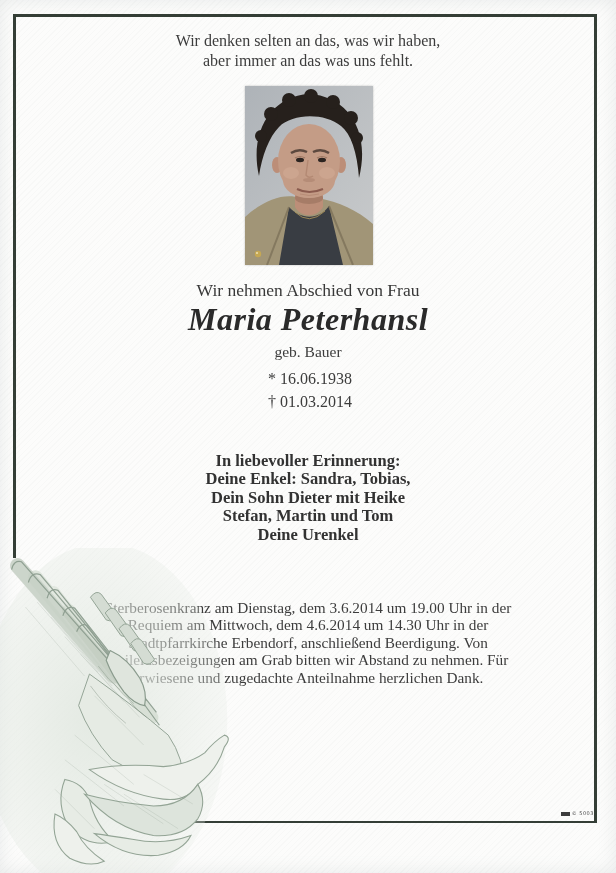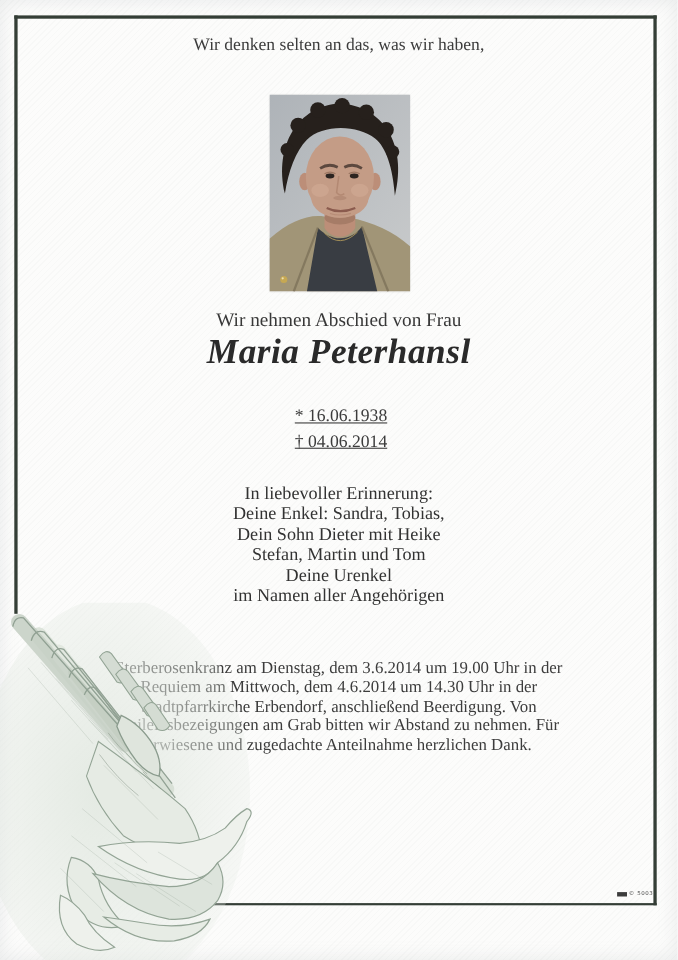--- a/index.html
+++ b/index.html
@@ -14,22 +14,22 @@
   .b-top    { left:13px;  top:14px;    width:584px;  height:2.5px; }
   .b-right  { left:594px; top:14px;    width:2.5px;  height:809px; }
   .b-bottom { left:184px; top:820.5px; width:413px;  height:2.5px; }
   .b-left   { left:13px;  top:14px;    width:2.5px;  height:544px; }
 
   .centered { position:absolute; left:0; width:616px; text-align:center; }
   .quote        { top:31px;  font-size:16px;   line-height:19.5px; color:#3c3c3c; }
   .intro        { top:280px; font-size:17.5px; color:#383838; }
   .name         { top:301px; font-size:32px; font-weight:bold; font-style:italic; color:#2a2a2a; letter-spacing:.5px; }
   .maiden       { top:343px; font-size:15.5px; color:#3c3c3c; }
-  .dates        { position:absolute; left:268px; top:367px; font-size:16px; line-height:23px; text-align:right; color:#3c3c3c;text-decoration:underline; }
-  .memorial     { top:440px; font-size:16.5px; font-weight:normal; line-height:18.4px; color:#323232; }
+  .dates        { position:absolute; left:268px; top:367px; font-size:16px; line-height:23px; text-align:right; color:#3c3c3c; }
+  .memorial     { top:452px; font-size:16.5px; font-weight:bold; line-height:18.4px; color:#323232; }
   .announce     { top:599px; font-size:15.3px; line-height:17.4px; color:#3c3c3c; }
   .announce div, .memorial div, .quote div { white-space:nowrap; }
 
   .photo {
     position:absolute; left:245px; top:86px; width:128px; height:179px;
     box-shadow:0 0 2px rgba(0,0,0,.25);
   }
   .photo svg { display:block; filter:blur(.3px) saturate(.92); }
 
   .hands { position:absolute; left:-6px; top:548px; width:250px; height:325px; }
@@ -46,20 +46,21 @@
 
 <div class="page">
 
   <div class="bline b-top"></div>
   <div class="bline b-right"></div>
   <div class="bline b-bottom"></div>
   <div class="bline b-left"></div>
 
   <div class="centered quote">
     <div>Wir denken selten an das, was wir haben,</div>
+    <div>aber immer an das was uns fehlt.</div>
   </div>
 
   <div class="photo">
     <svg width="128" height="179" viewBox="0 0 128 179" xmlns="http://www.w3.org/2000/svg">
       <defs>
         <linearGradient id="pbg" x1="0" y1="0" x2="1" y2="1">
           <stop offset="0" stop-color="#aeb3b8"></stop>
           <stop offset="1" stop-color="#c9cbcc"></stop>
         </linearGradient>
       </defs>
@@ -107,33 +108,33 @@
 
       <path d="M50,126 Q64,140 80,125" stroke="#b99d55" stroke-width=".9" fill="none" opacity=".85"></path>
 
       <circle cx="13" cy="168" r="3.2" fill="#c9a84c"></circle>
       <circle cx="12" cy="167" r="1" fill="#efe0ae"></circle>
     </svg>
   </div>
 
   <div class="centered name">Maria Peterhansl</div>
   <div class="centered intro">Wir nehmen Abschied von Frau</div>
+  <div class="centered maiden">geb. Bauer</div>
 
   <div class="dates">
     <div>* 16.06.1938</div>
-    <div>† 04.06.2014</div>
+    <div>† 01.03.2014</div>
   </div>
 
   <div class="centered memorial">
     <div>In liebevoller Erinnerung:</div>
     <div>Deine Enkel: Sandra, Tobias,</div>
     <div>Dein Sohn Dieter mit Heike</div>
     <div>Stefan, Martin und Tom</div>
     <div>Deine Urenkel</div>
-    <div>im Namen aller Angehörigen</div>
   </div>
 
   <div class="centered announce">
     <div>Sterberosenkranz am Dienstag, dem 3.6.2014 um 19.00 Uhr in der</div>
     <div>Requiem am Mittwoch, dem 4.6.2014 um 14.30 Uhr in der</div>
     <div>Stadtpfarrkirche Erbendorf, anschließend Beerdigung. Von</div>
     <div>Beileidsbezeigungen am Grab bitten wir Abstand zu nehmen. Für</div>
     <div>erwiesene und zugedachte Anteilnahme herzlichen Dank.</div>
   </div>
 

